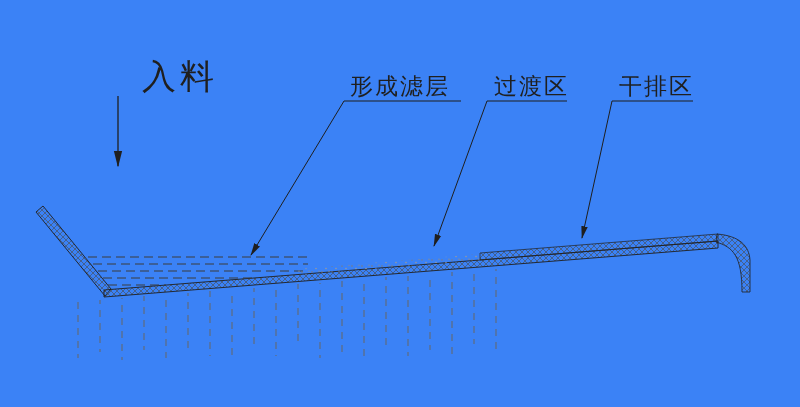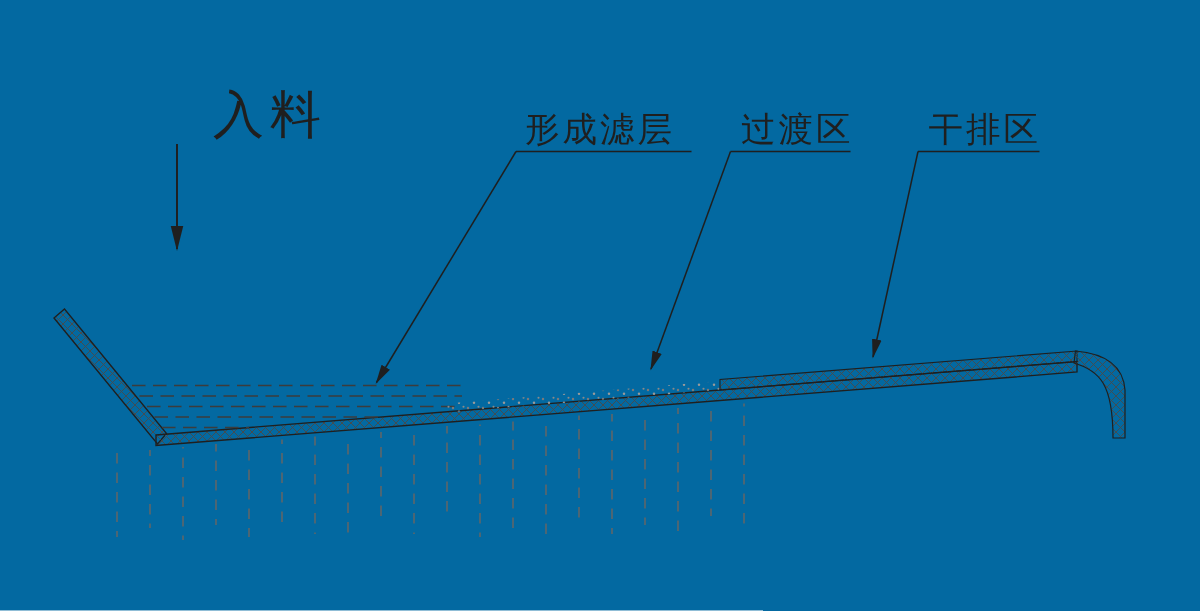--- a/index.html
+++ b/index.html
@@ -1,19 +1,19 @@
 <!DOCTYPE html>
 <html><head>
 <meta charset="utf-8">
 <style>
   html,body{margin:0;padding:0;background:#ffffff;}
   .canvas{
     position:relative;
     width:800px;height:407px;
-    background:#0369a1;
+    background:#3b82f6;
     font-family:"Liberation Sans", sans-serif;
     overflow:hidden;
   }
   svg text{
     fill:#1f1f1f;
     font-family:"Liberation Sans", sans-serif;
   }
   .feed-label{font-size:34px;letter-spacing:4px;}
   .callout-label{font-size:23px;letter-spacing:2px;}
 </style>

